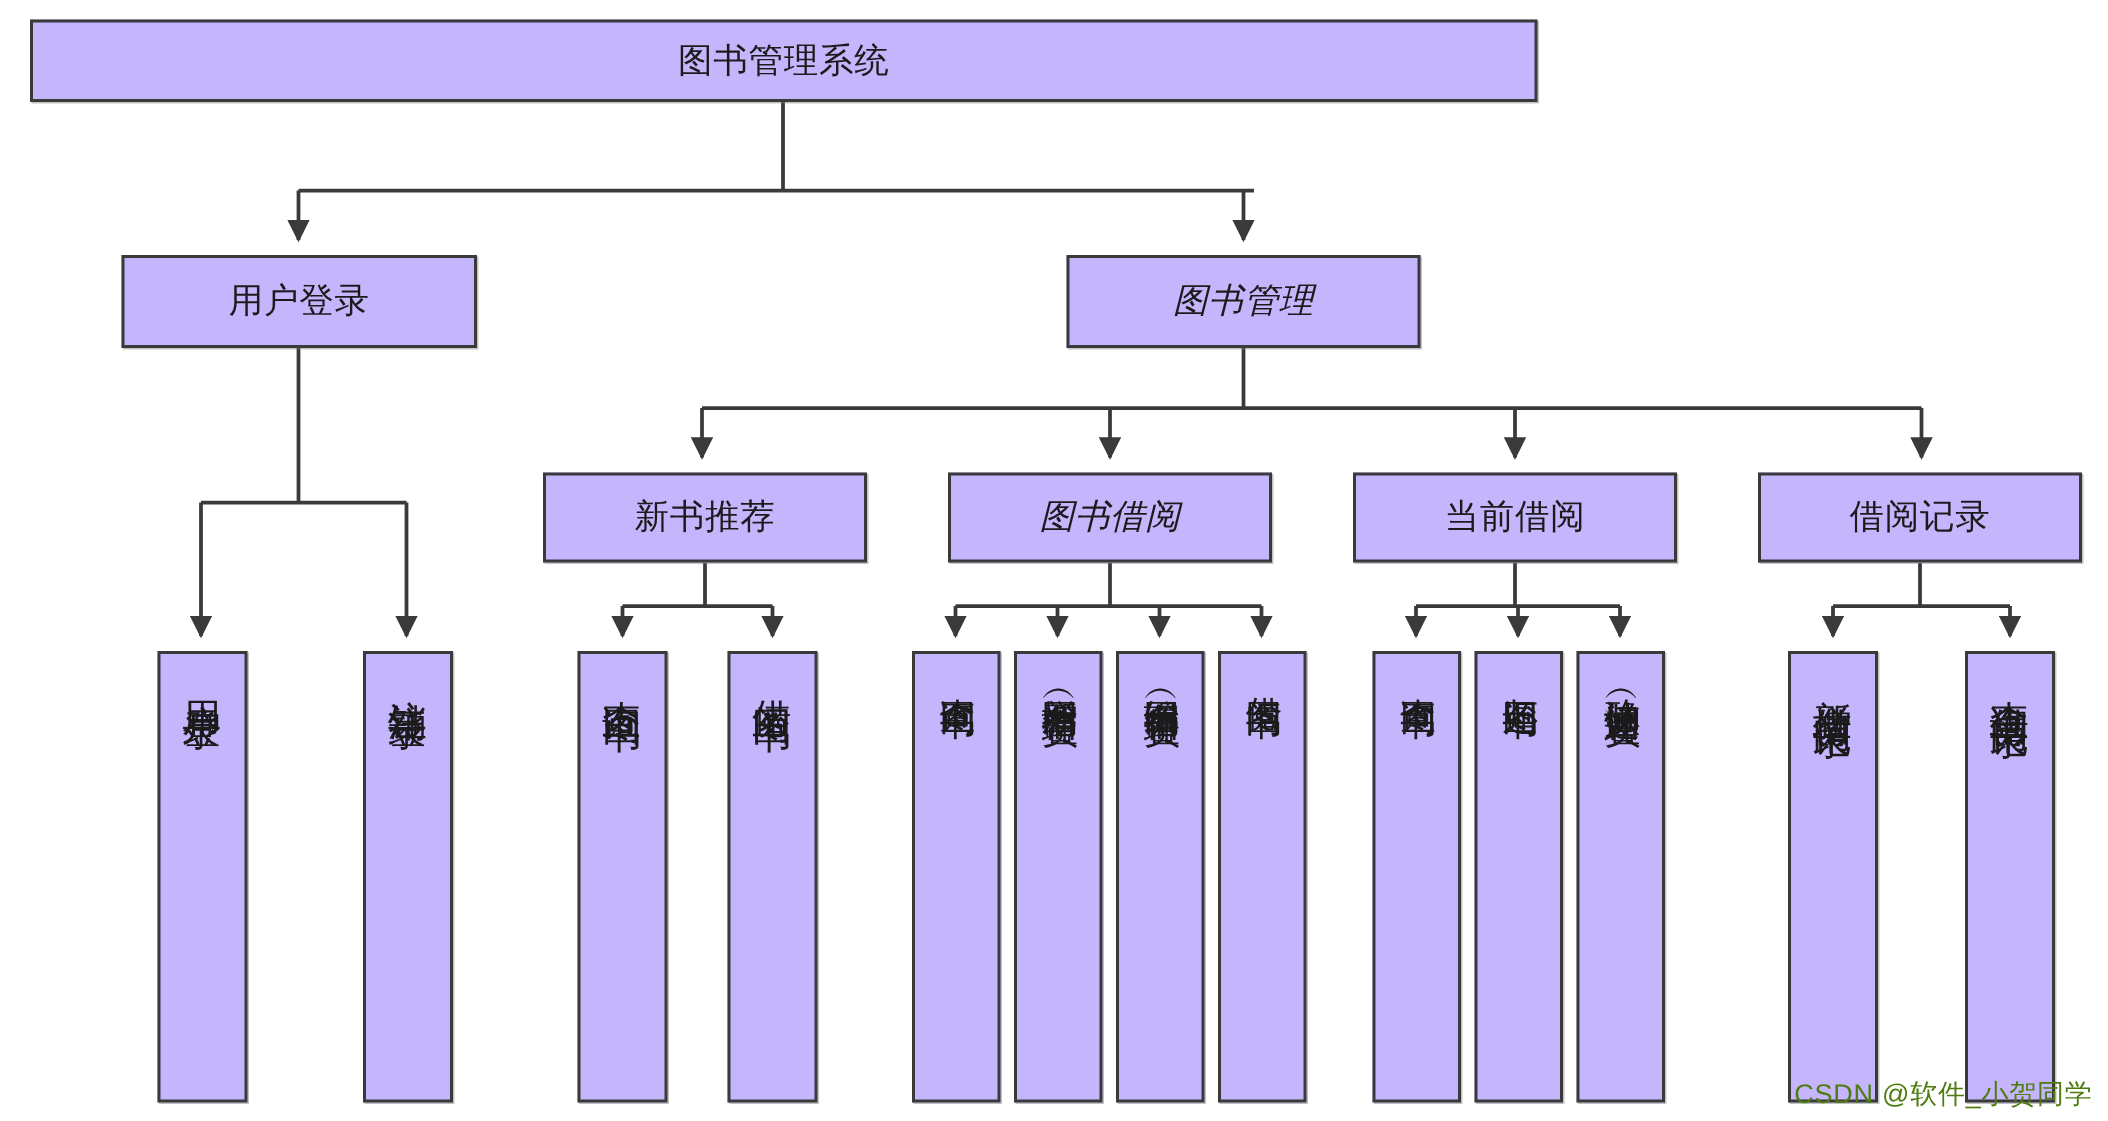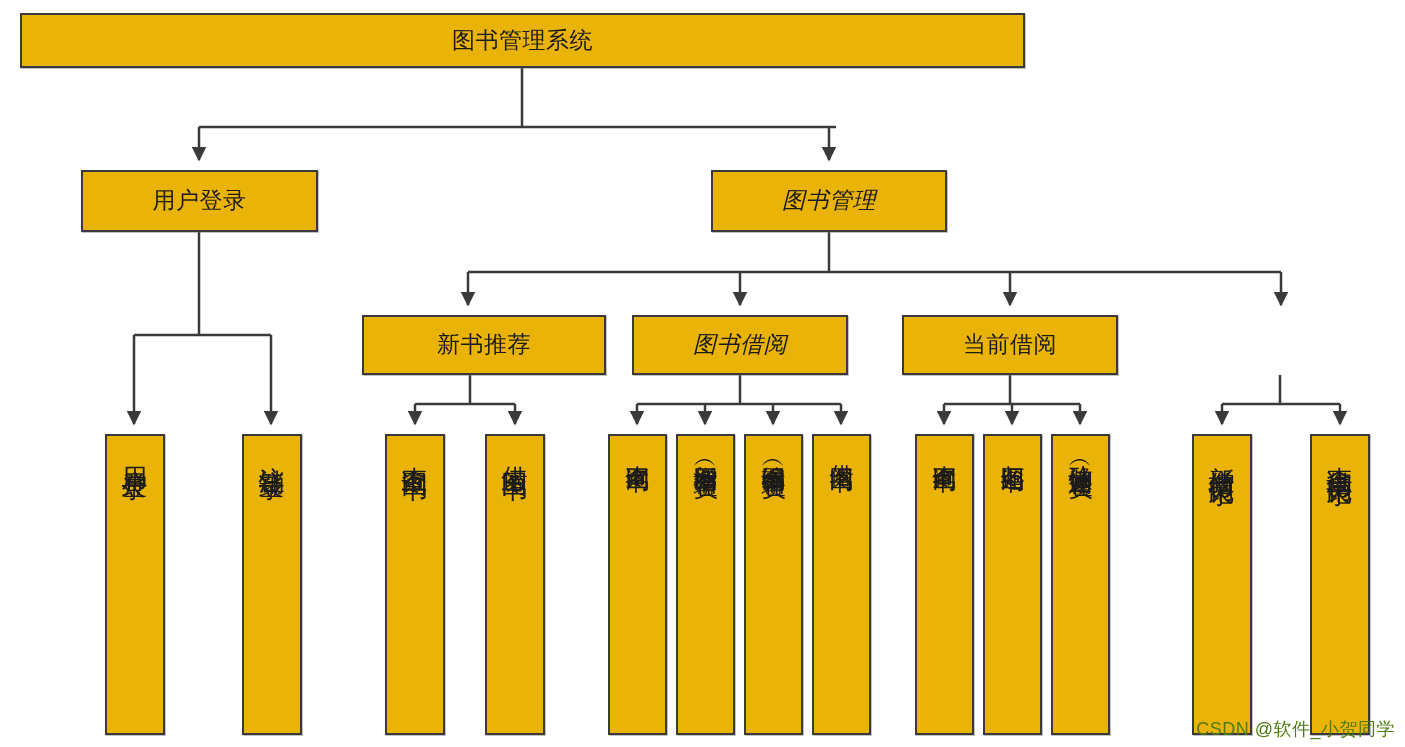--- a/index.html
+++ b/index.html
@@ -21,21 +21,21 @@
     position: absolute;
     left: 0;
     top: 0;
     width: 1405px;
     height: 747px;
     pointer-events: none;
   }
   .node {
     position: absolute;
     box-sizing: border-box;
-    background: #eab308;
+    background: #c4b5fd;
     border: 2px solid #3a3a3a;
     box-shadow: 1px 1px 0 rgba(120,120,120,0.45);
     display: flex;
     align-items: center;
     justify-content: center;
     color: #1b1b1b;
   }
   .node-label {
     display: block;
     text-align: center;
@@ -130,28 +130,31 @@
     <span class="node-label">图书管理系统</span>
   </div>
 
   <div class="node horiz" id="node-l2-0" style="left: 81px; top: 170px; width: 237px; height: 62px;">
     <span class="node-label">用户登录</span>
   </div>
   <div class="node horiz" id="node-l2-1" style="left: 711px; top: 170px; width: 236px; height: 62px; font-style: italic;">
     <span class="node-label">图书管理</span>
   </div>
 
-  <div class="node horiz" id="node-l3-0" style="left: 362px; top: 315px; width: 244px; height: 60px;">
+  <div class="node horiz" id="node-l3-0" style="left: 362px; top: 315px; width: 216px; height: 60px;">
     <span class="node-label">新书推荐</span>
   </div>
   <div class="node horiz" id="node-l3-1" style="left: 632px; top: 315px; width: 216px; height: 60px; font-style: italic;">
     <span class="node-label">图书借阅</span>
   </div>
   <div class="node horiz" id="node-l3-2" style="left: 902px; top: 315px; width: 216px; height: 60px;">
     <span class="node-label">当前借阅</span>
+  </div>
+  <div class="node horiz" id="node-l3-3" style="left: 1172px; top: 315px; width: 216px; height: 60px;">
+    <span class="node-label">借阅记录</span>
   </div>
 
   <div class="node vert" id="node-leaf-0" style="left: 105px; top: 434px; width: 60px; height: 301px;">
     <span class="node-label">用户登录</span>
   </div>
   <div class="node vert" id="node-leaf-1" style="left: 242px; top: 434px; width: 60px; height: 301px;">
     <span class="node-label">注销登录</span>
   </div>
   <div class="node vert" id="node-leaf-2" style="left: 385px; top: 434px; width: 60px; height: 301px;">
     <span class="node-label">查询图书</span>

